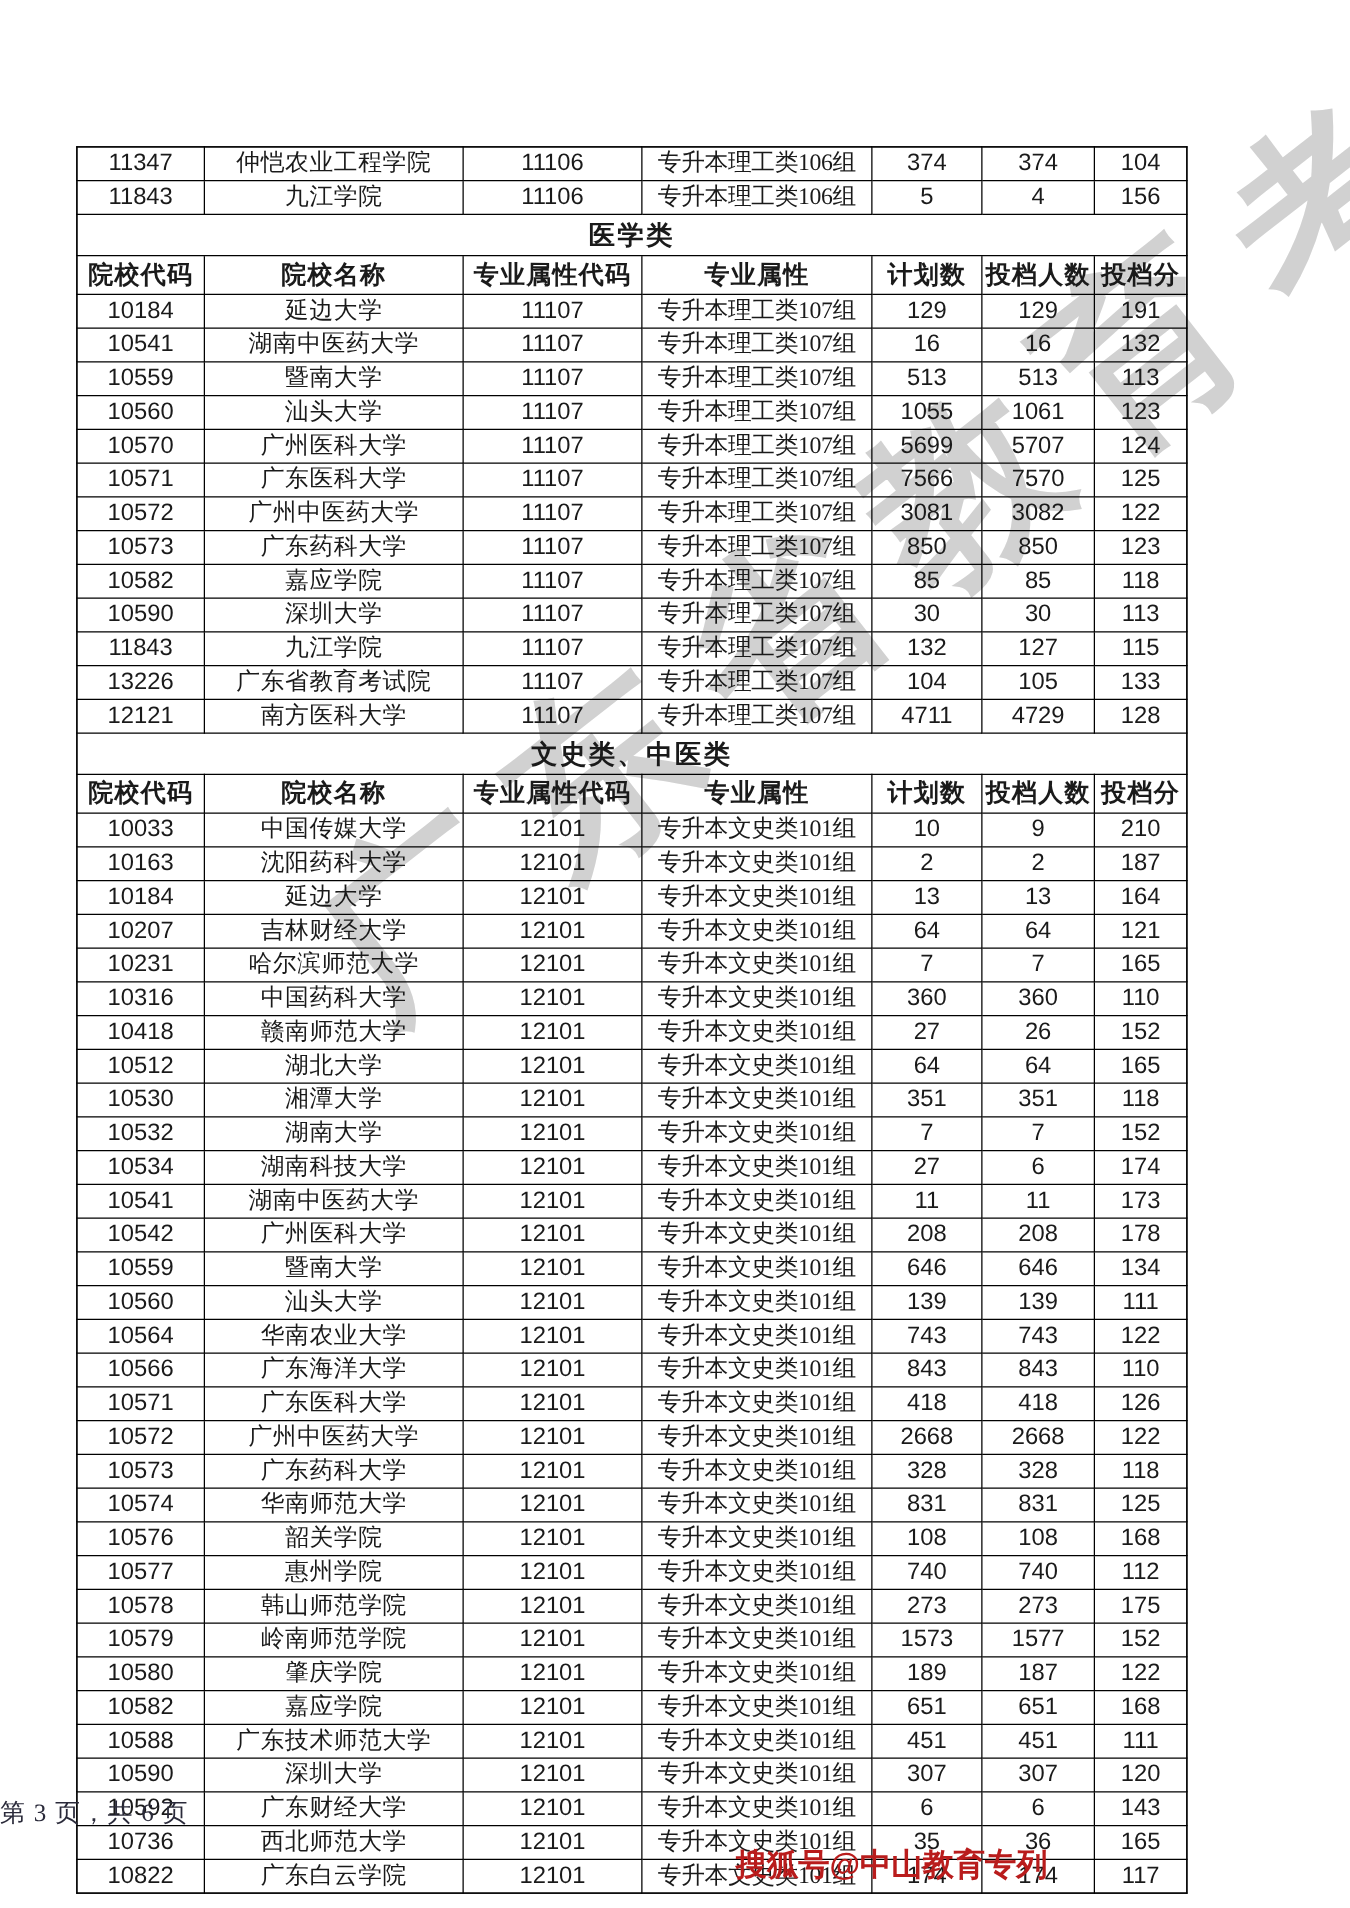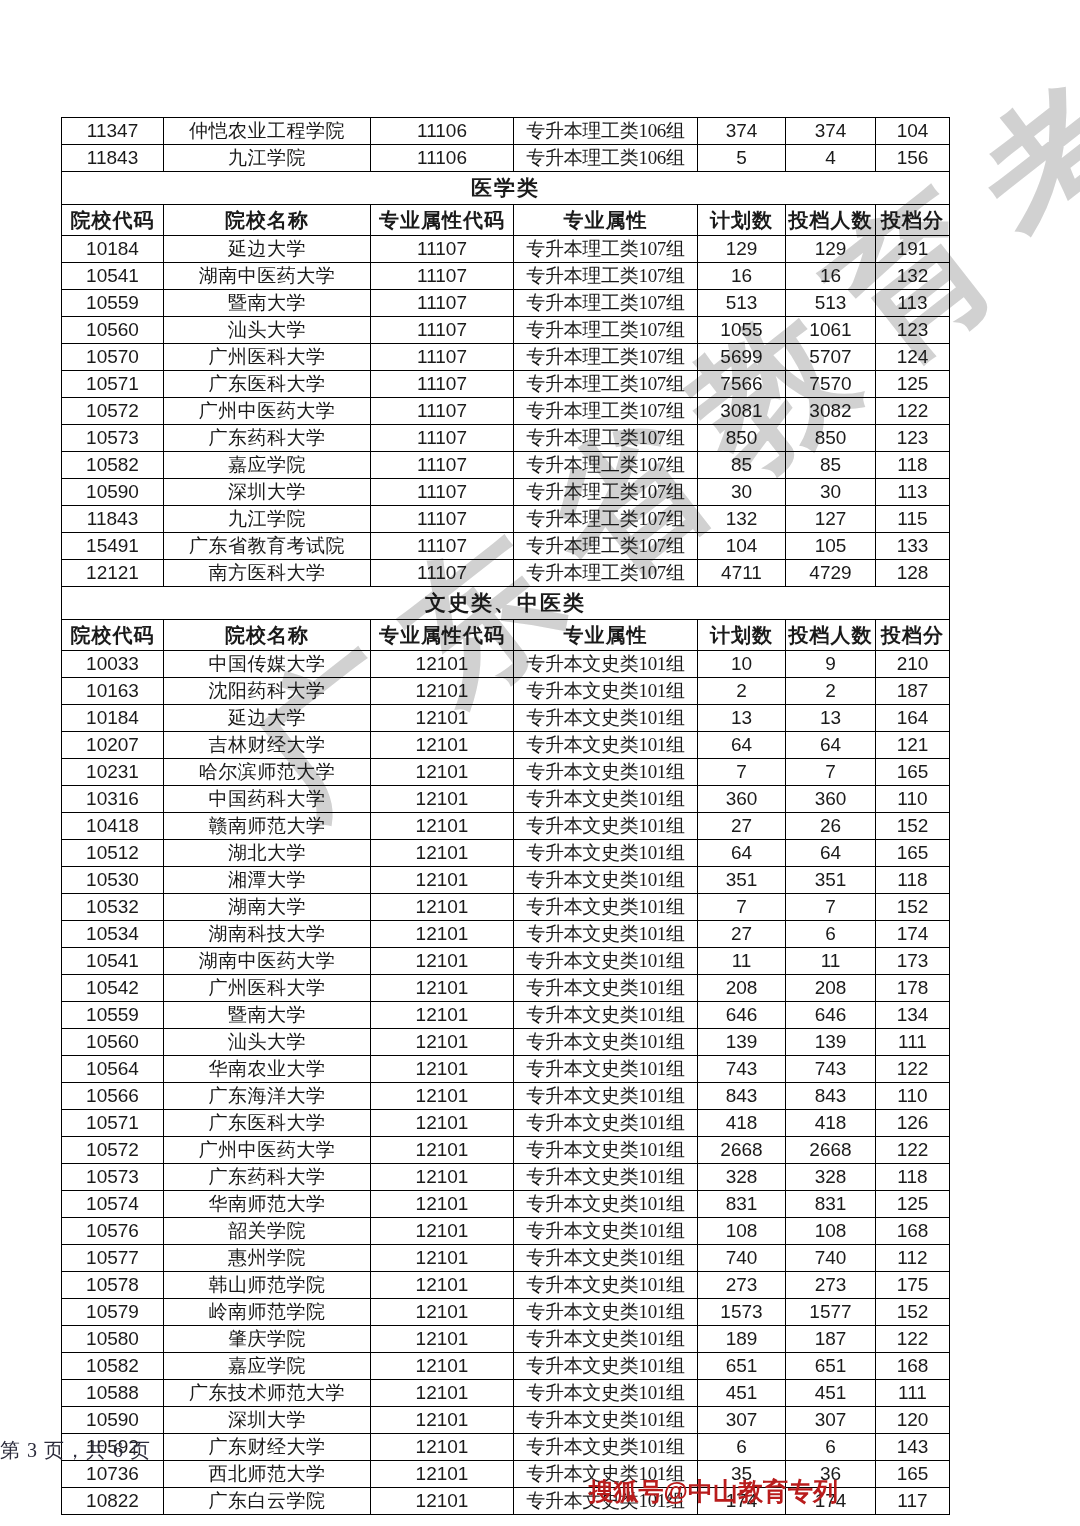--- a/index.html
+++ b/index.html
@@ -278,21 +278,21 @@
         <tr>
           <td class="code">11843</td>
           <td class="name">九江学院</td>
           <td class="code">11107</td>
           <td class="attr">专升本理工类107组</td>
           <td class="num">132</td>
           <td class="num">127</td>
           <td class="num">115</td>
         </tr>
         <tr>
-          <td class="code">15491</td>
+          <td class="code">13226</td>
           <td class="name">广东省教育考试院</td>
           <td class="code">11107</td>
           <td class="attr">专升本理工类107组</td>
           <td class="num">104</td>
           <td class="num">105</td>
           <td class="num">133</td>
         </tr>
         <tr>
           <td class="code">12121</td>
           <td class="name">南方医科大学</td>

